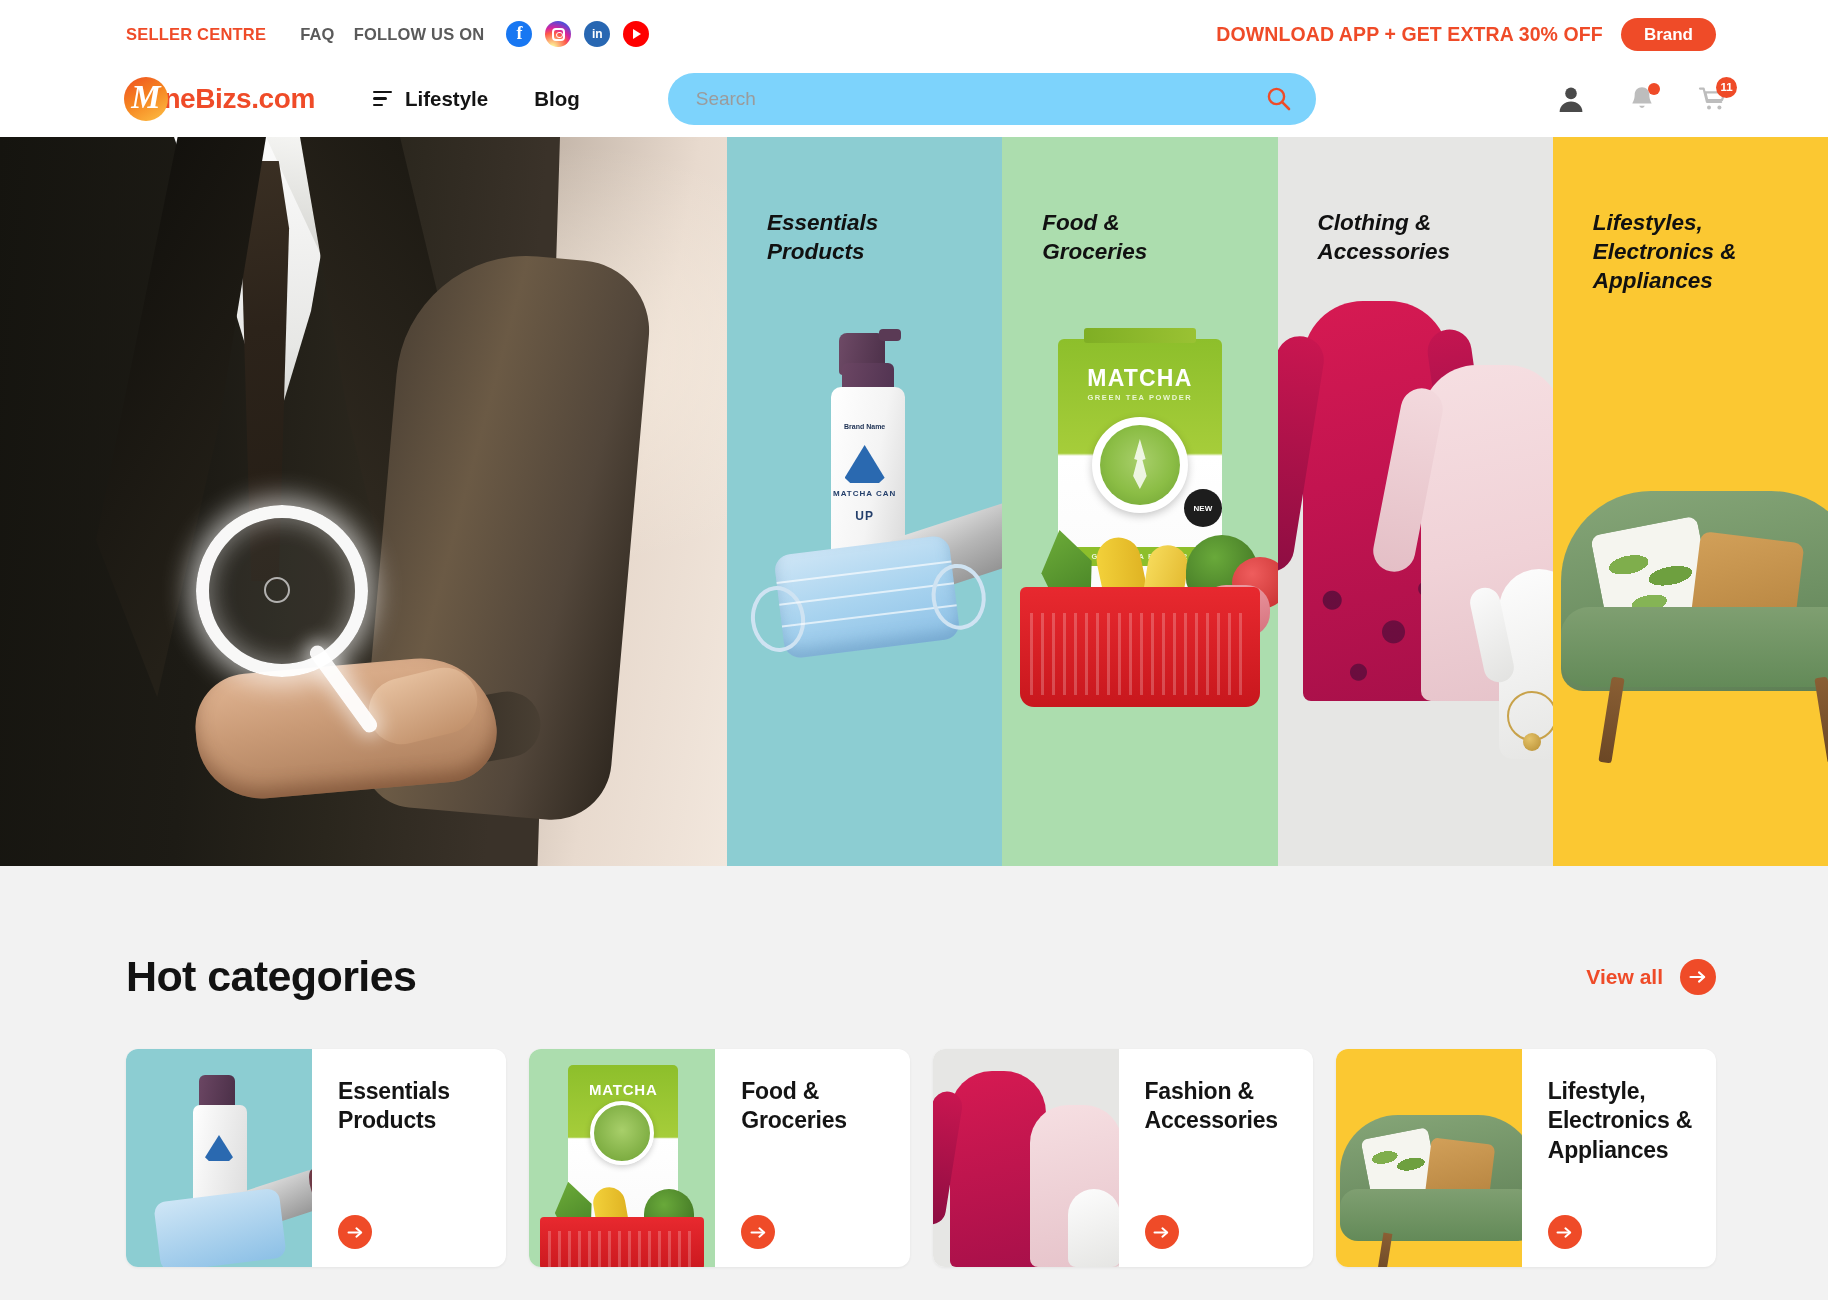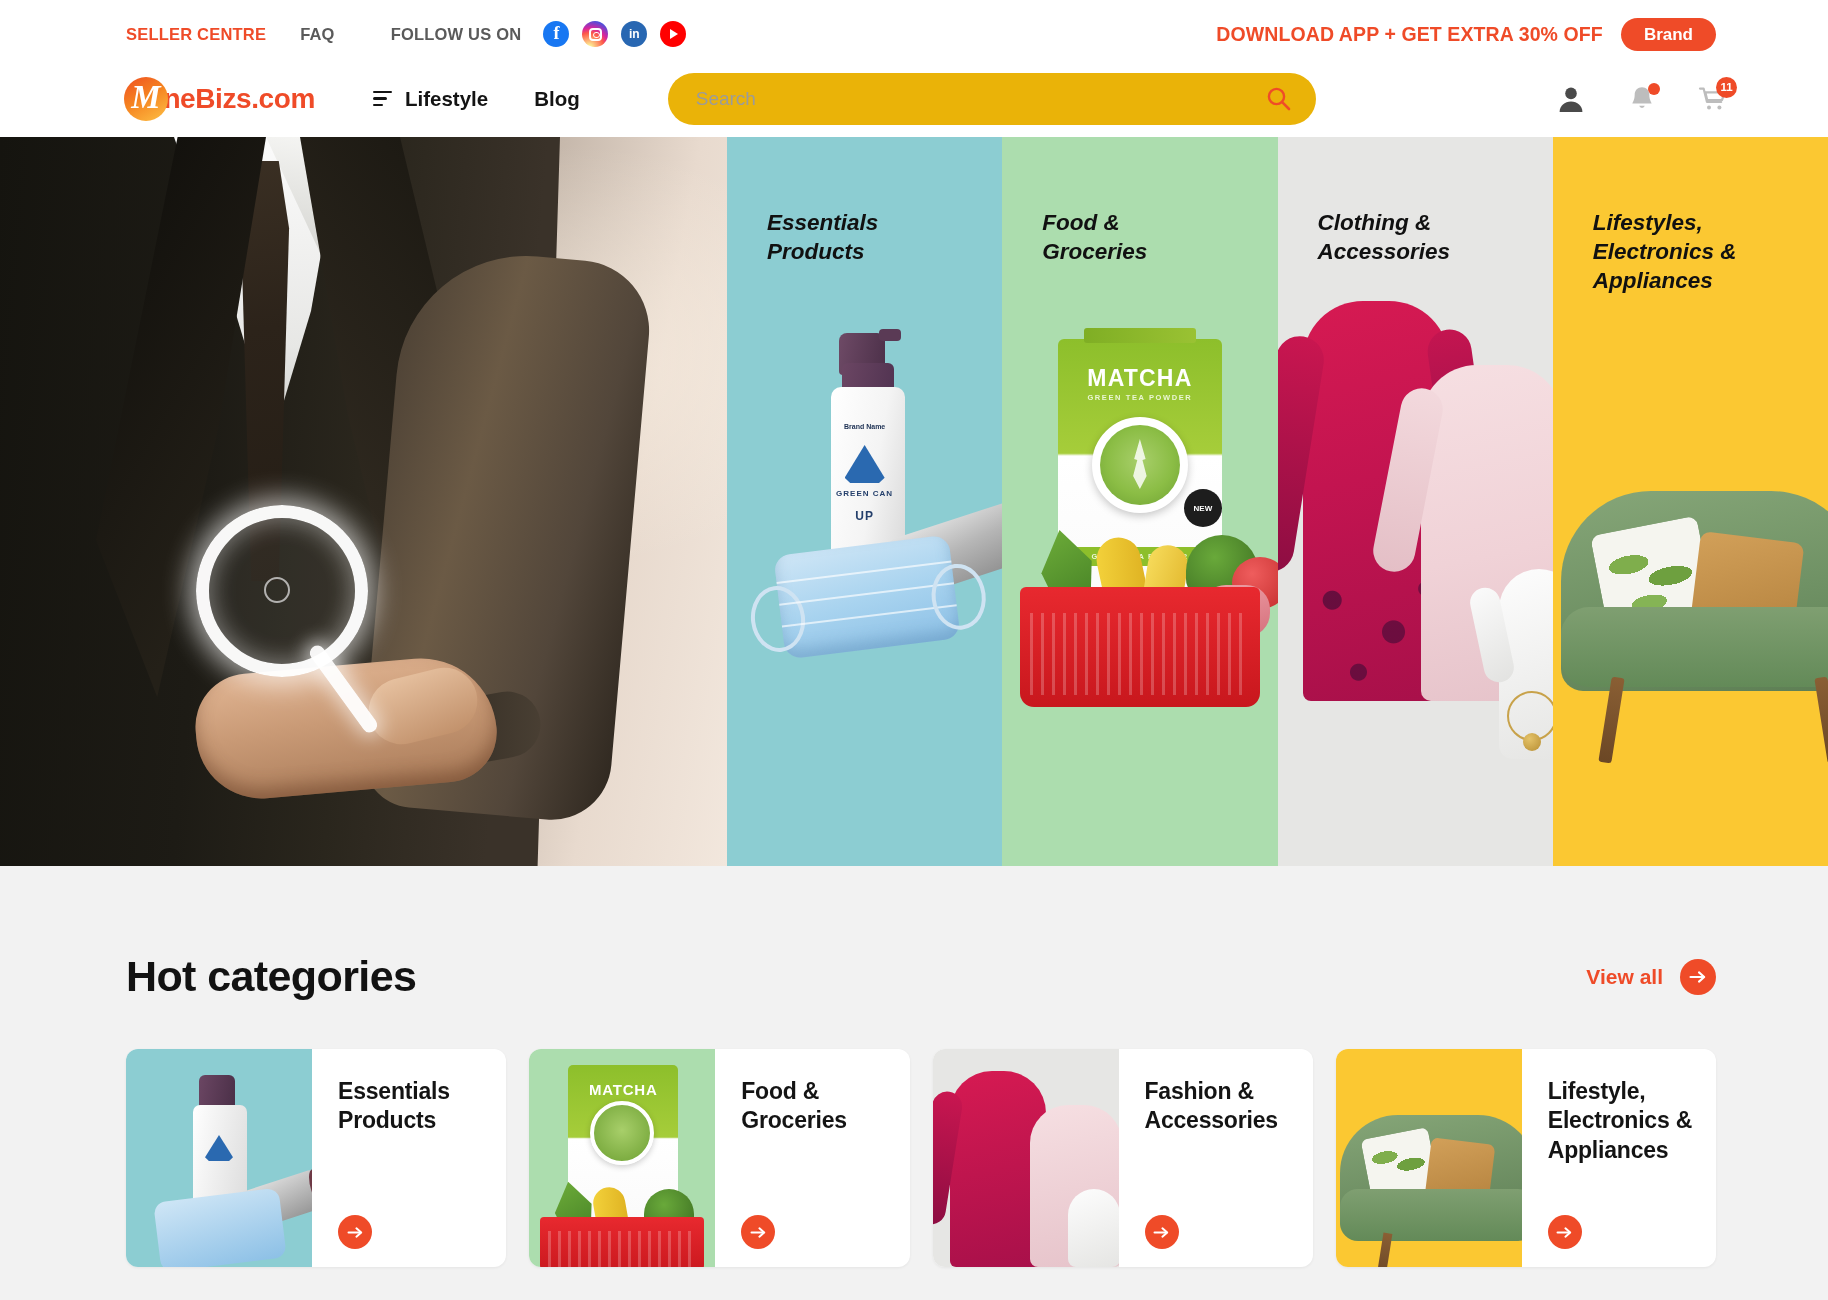--- a/index.html
+++ b/index.html
@@ -15,21 +15,21 @@
     display: flex; align-items: center;
     padding: 8px 112px 0 126px;
     background: #ffffff;
   }
   .topbar-left { display: flex; align-items: center; gap: 0; }
   .tb-link {
     font-size: 16.5px; font-weight: 600; letter-spacing: .2px;
     color: #5a5a5a; text-decoration: none; white-space: nowrap;
   }
   .tb-link.seller { color: #ef4b28; margin-right: 34px; }
-  .tb-link.faq { margin-right: 56px; }
+  .tb-link.faq { margin-right: 19px; }
   .tb-follow { margin-right: 22px; }
   .socials { display: flex; align-items: center; gap: 13px; }
   .soc { width: 26px; height: 26px; border-radius: 50%; display: block; }
   .soc-fb { background: #1877F2; position: relative; }
   .soc-fb::after {
     content: "f"; position: absolute; left: 0; right: 0; top: 50%;
     transform: translateY(-53%);
     text-align: center; color: #fff; font-weight: 700;
     font-size: 18px; font-family: "Liberation Serif", serif;
   }
@@ -96,21 +96,21 @@
     font-size: 20.5px; font-weight: 700; color: #141414;
   }
   .ham { display: flex; flex-direction: column; gap: 4px; width: 19px; }
   .ham b { display: block; height: 2.4px; background: #141414; border-radius: 2px; }
   .ham b:nth-child(1) { width: 19px; }
   .ham b:nth-child(2) { width: 14px; }
   .ham b:nth-child(3) { width: 10px; }
 
   .searchwrap {
     margin-left: 88px; width: 648px; height: 52px;
-    background: #eab308; border-radius: 26px;
+    background: #7dd3fc; border-radius: 26px;
     display: flex; align-items: center; padding: 0 24px 0 28px;
   }
   .searchwrap input {
     flex: 1; border: none; outline: none; background: transparent;
     font-family: inherit; font-size: 19px; color: #2e2e2e;
   }
   .searchwrap input::placeholder { color: #9b9b9b; }
   .search-icon { width: 26px; height: 26px; flex: none; }
 
   .header-icons { margin-left: auto; display: flex; align-items: center; gap: 41px; }
@@ -751,21 +751,21 @@
 
   <div class="hero-cat p1">
     <div class="hero-cat-label">Essentials
 Products</div>
     <div class="spray-cap"></div>
     <div class="spray-nozzle"></div>
     <div class="spray-neck"></div>
     <div class="spray-body"></div>
     <div class="spray-brand">Brand Name</div>
     <div class="spray-logo"></div>
-    <div class="spray-txt1">GREEN CAN</div>
+    <div class="spray-txt1">MATCHA CAN</div>
     <div class="spray-txt2">UP</div>
     <div class="cyl"></div>
     <div class="mask">
       <div class="mask-pleat" style="top:26px"></div>
       <div class="mask-pleat" style="top:48px"></div>
       <div class="mask-pleat" style="top:70px"></div>
     </div>
   </div>
 
   <div class="hero-cat p2">

